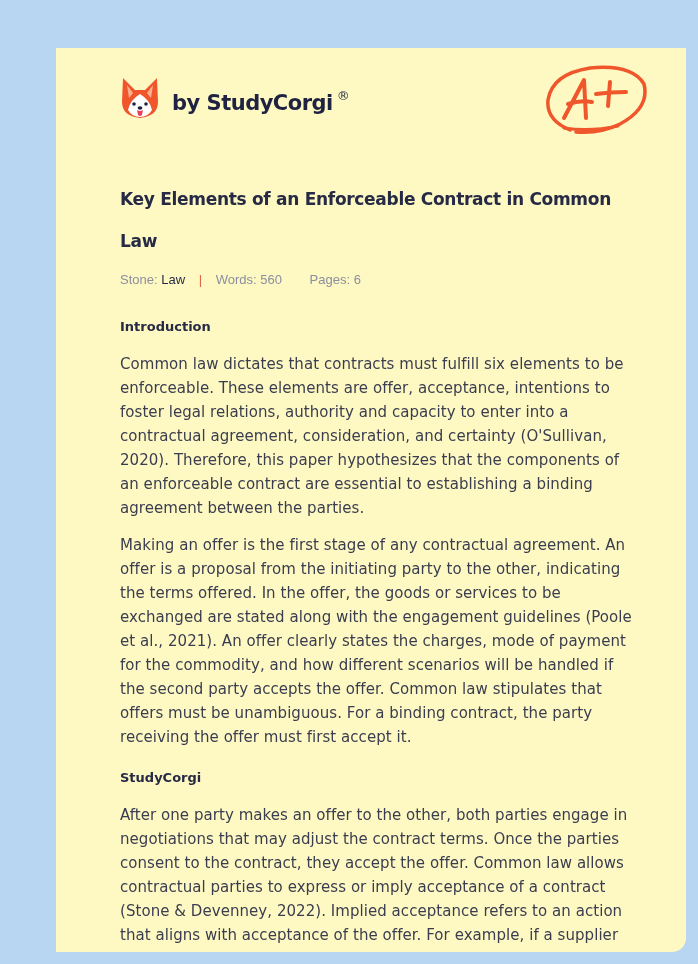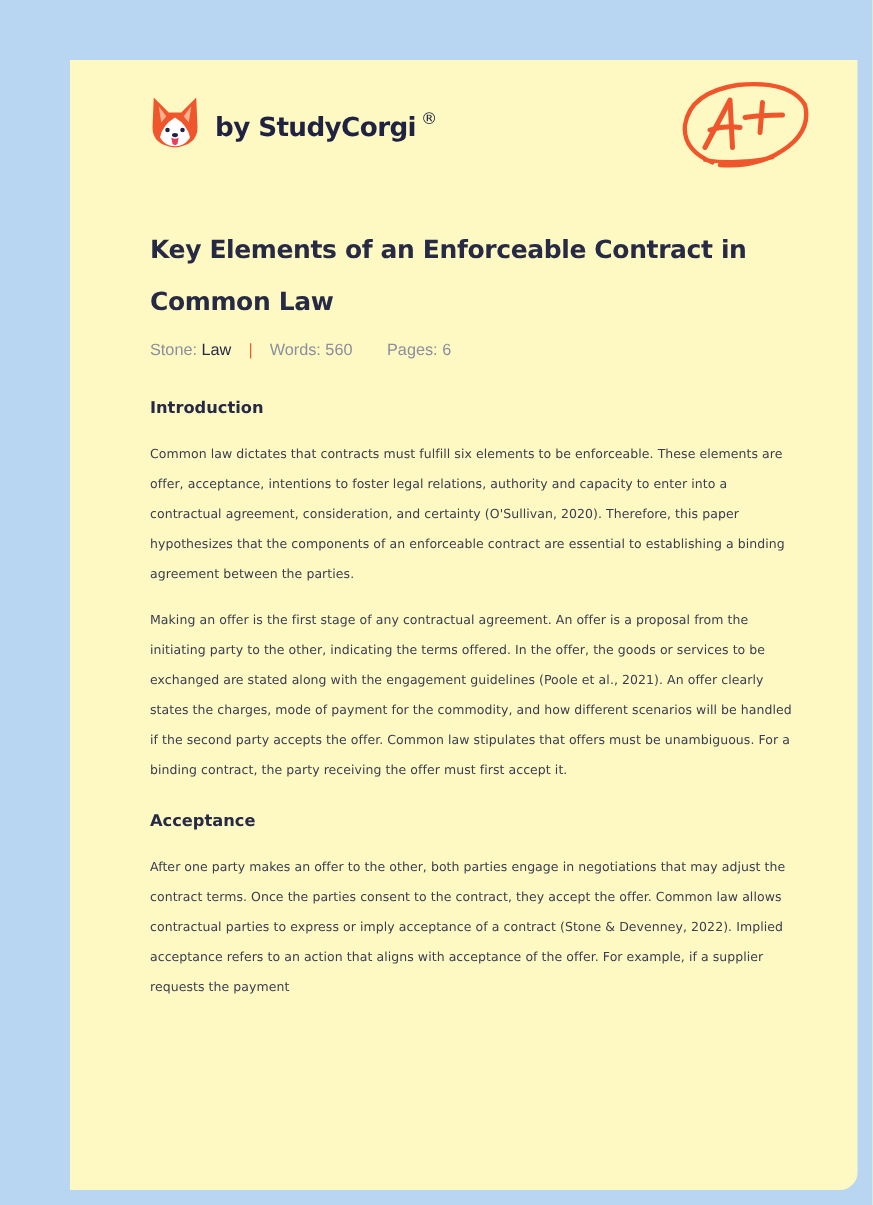--- a/index.html
+++ b/index.html
@@ -22,33 +22,33 @@
     margin-left: 12px; margin-top: 6px;
     font-family: "DejaVu Sans", sans-serif; font-weight: bold;
     font-size: 21px; color: #1f2341; letter-spacing: -0.5px;
   }
   .reg { font-size: 13px; vertical-align: 10px; margin-left: 4px; font-weight: normal; }
   .grade { position: absolute; left: 420px; top: -14px; }
 
   .content { position: absolute; left: 64px; top: 130px; width: 520px; }
   h1 {
     margin: 0; font-family: "DejaVu Sans", sans-serif; font-weight: bold;
-    font-size: 20px; line-height: 42px; color: #262a45; letter-spacing: -0.3px;
+    font-size: 17px; line-height: 42px; color: #262a45; letter-spacing: -0.3px;
   }
   .meta { margin-top: 10px; font-size: 13px; color: #8b8e9e; height: 20px; }
   .meta .topic-val { color: #262a45; }
   .meta .sep { color: #e0643a; margin: 0 10px; }
   .meta .gap { margin-left: 24px; }
   h2 {
     margin: 0; font-family: "DejaVu Sans", sans-serif; font-weight: bold;
     font-size: 13px; color: #262a45; line-height: 24px;
   }
   p {
     margin: 0; font-family: "DejaVu Sans", sans-serif;
-    font-size: 10px; line-height: 24px; color: #3a3d4f;
+    font-size: 15px; line-height: 24px; color: #3a3d4f;
     letter-spacing: 0.05px;
   }
   .sec-intro h2 { margin-top: 23px; }
   .sec-intro p { margin-top: 13px; }
   .sec-offer h2 { margin-top: 17px; }
   .sec-offer p { margin-top: 13px; }
   .sec-accept h2 { margin-top: 17px; }
   .sec-accept p { margin-top: 13px; }
 </style>
 </head>
@@ -96,17 +96,17 @@
     </div>
 
     <div class="sec-intro">
       <h2>Introduction</h2>
       <p>Common law dictates that contracts must fulfill six elements to be enforceable. These elements are offer, acceptance, intentions to foster legal relations, authority and capacity to enter into a contractual agreement, consideration, and certainty (O'Sullivan, 2020). Therefore, this paper hypothesizes that the components of an enforceable contract are essential to establishing a binding agreement between the parties.</p>
     </div>
     <div class="sec-offer">
       <p>Making an offer is the first stage of any contractual agreement. An offer is a proposal from the initiating party to the other, indicating the terms offered. In the offer, the goods or services to be exchanged are stated along with the engagement guidelines (Poole et al., 2021). An offer clearly states the charges, mode of payment for the commodity, and how different scenarios will be handled if the second party accepts the offer. Common law stipulates that offers must be unambiguous. For a binding contract, the party receiving the offer must first accept it.</p>
     </div>
     <div class="sec-accept">
-      <h2>Acceptance</h2>
+      <h2>StudyCorgi</h2>
       <p>After one party makes an offer to the other, both parties engage in negotiations that may adjust the contract terms. Once the parties consent to the contract, they accept the offer. Common law allows contractual parties to express or imply acceptance of a contract (Stone &amp; Devenney, 2022). Implied acceptance refers to an action that aligns with acceptance of the offer. For example, if a supplier requests the payment</p>
     </div>
   </div>
 </div>
 
 </body></html>

